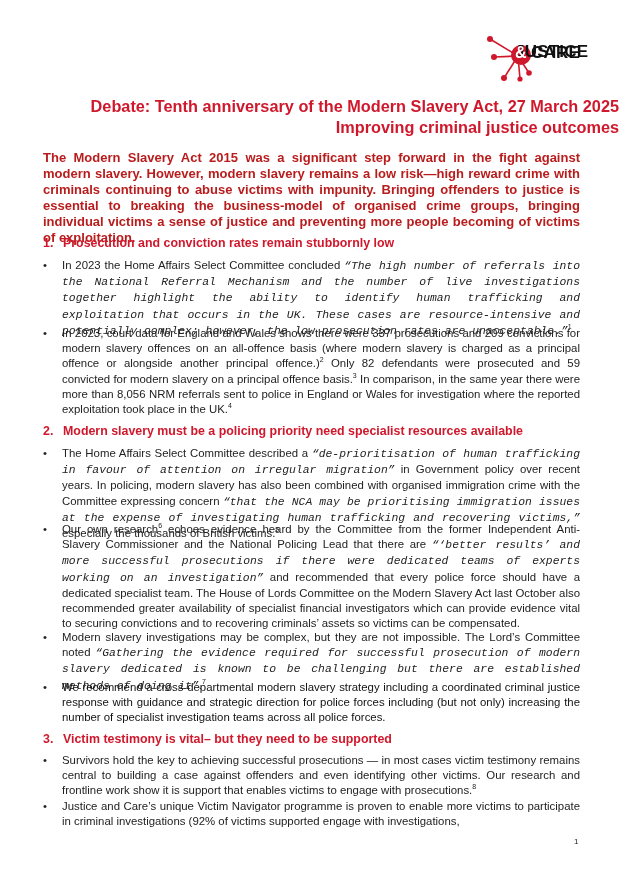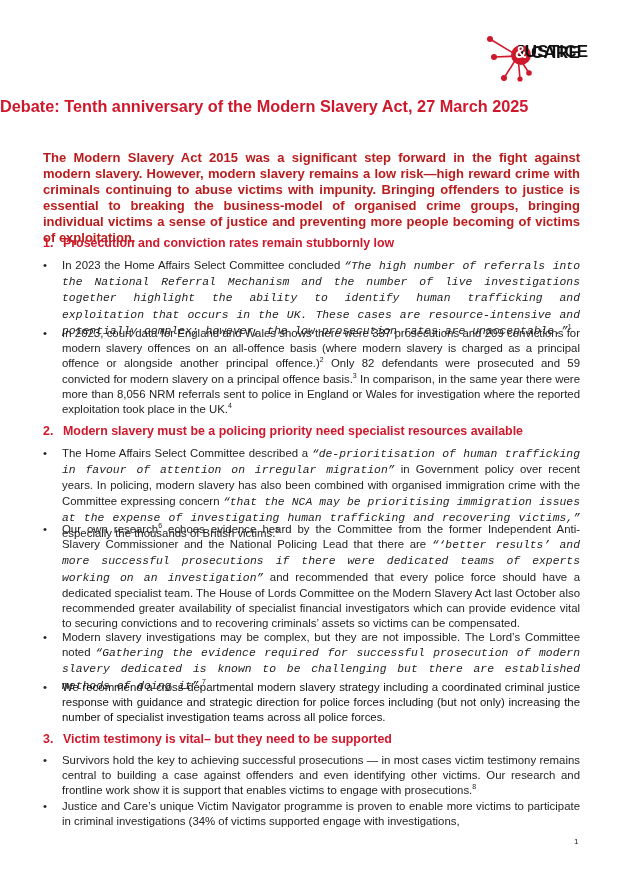--- a/index.html
+++ b/index.html
@@ -11,21 +11,21 @@
     position: absolute; left: 484px; top: 22px; width: 130px; height: 60px;
   }
   .logo svg { position: absolute; left: 0; top: 0; }
   .logo .t1, .logo .t2 {
     position: absolute; font-family: "Liberation Sans", sans-serif;
     font-weight: bold; color: #111; letter-spacing: 0.2px;
   }
   .logo .t1 { left: 31px; top: 4px; font-size: 17px; margin-top: 16px; }
   .logo .t2 { left: 47px; top: 21px; font-size: 17px; }
   .title {
-    position: absolute; left: 0; width: 619px; top: 96px; text-align: left;
+    position: absolute; left: 0; width: 619px; top: 96px; text-align: right;
     color: #d0182c; font-family: "Liberation Sans", sans-serif; font-weight: bold;
     font-size: 16.3px; line-height: 21px;
   }
   .intro {
     position: absolute; left: 43px; width: 537px; top: 150px;
     font-family: "Liberation Sans", sans-serif; font-weight: bold;
     font-size: 13px; line-height: 16px; text-align: justify; color: #b91c1c;
   }
   .sec {
     position: absolute; left: 43px; width: 540px;
@@ -73,20 +73,21 @@
       <circle cx="37" cy="33" r="10"></circle>
     </g>
   </svg>
   <span class="t1">JUSTICE</span>
   <span style="position:absolute;left:31px;top:22px;font-family:'Liberation Sans',sans-serif;font-weight:bold;font-size:16px;color:#fff;">&amp;</span>
   <span class="t2">CARE</span>
 </div>
 
 <div class="title">
   <div>Debate: Tenth anniversary of the Modern Slavery Act, 27 March 2025</div>
+  <div>Improving criminal justice outcomes</div>
 </div>
 
 <div class="intro">The Modern Slavery Act 2015 was a significant step forward in the fight against modern slavery. However, modern slavery remains a low risk—high reward crime with criminals continuing to abuse victims with impunity.  Bringing offenders to justice is essential to breaking the business-model of organised crime groups, bringing individual victims a sense of justice and preventing more people becoming of victims of exploitation.</div>
 
 <div class="sec" style="top:236px;">
   <span class="num">1.</span><span>Prosecution and conviction rates remain stubbornly low</span>
 </div>
 
 <div class="bullet" style="top:258px;">
   <span class="dot">•</span>
@@ -126,16 +127,16 @@
   <span class="num">3.</span><span>Victim testimony is vital– but they need to be supported</span>
 </div>
 
 <div class="bullet" style="top:753px;">
   <span class="dot">•</span>
   <span class="txt"><span>Survivors hold the key to achieving successful prosecutions — in most cases victim testimony remains central to building a case against offenders and even identifying other victims. Our research and frontline work show it is support that enables victims to engage with prosecutions.</span><sup>8</sup></span>
 </div>
 
 <div class="bullet" style="top:799px;">
   <span class="dot">•</span>
-  <span class="txt">Justice and Care’s unique Victim Navigator programme is proven to enable more victims to participate in criminal investigations (34% of victims supported engage with investigations,</span>
+  <span class="txt">Justice and Care’s unique Victim Navigator programme is proven to enable more victims to participate in criminal investigations (92% of victims supported engage with investigations,</span>
 </div>
 
 <div class="pagenum">1</div>
 
 </body></html>

